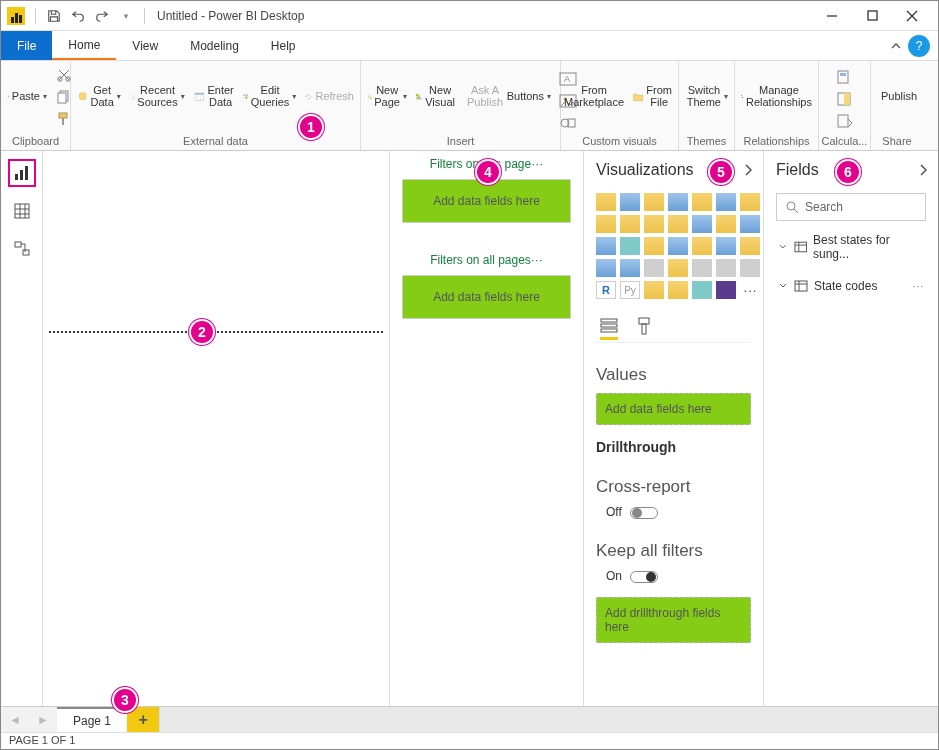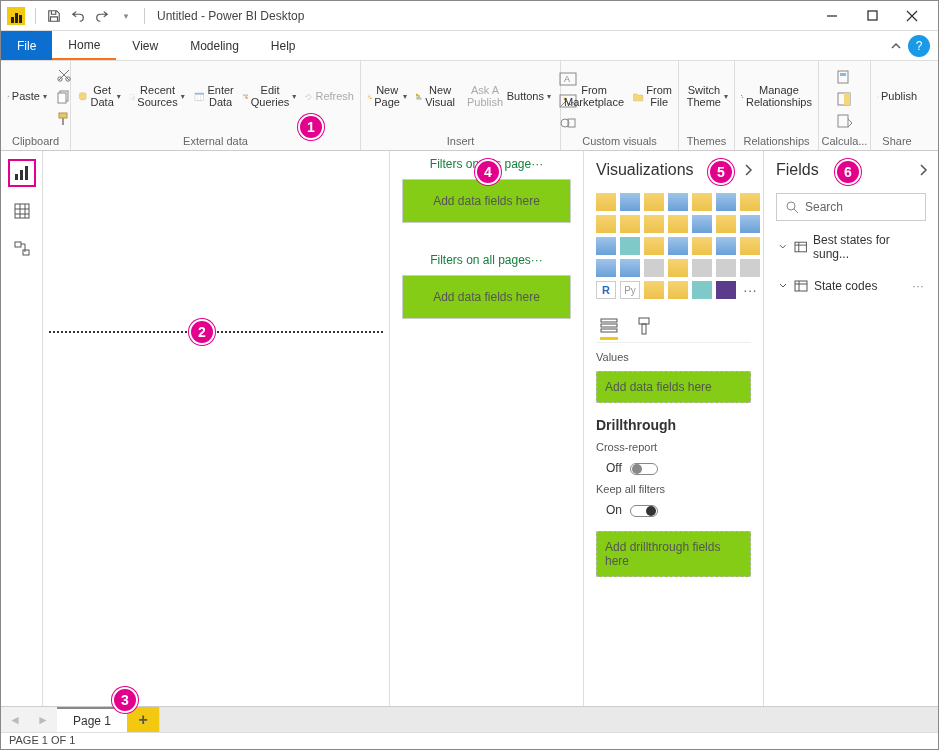--- a/index.html
+++ b/index.html
@@ -66,21 +66,21 @@
 .viz-chip.gray { background: #cfcfcf; }
 .viz-chip.teal { background: #7fc9c9; }
 .viz-chip.purple { background: #5b3b8c; }
 .viz-chip.r { background: #fff; border:1px solid #ccc; color:#276dc3; font-weight:700; font-size:11px; display:flex;align-items:center;justify-content:center; }
 .viz-chip.py { background:#fff; border:1px solid #ccc; color:#999; font-size:10px; display:flex;align-items:center;justify-content:center; }
 .viz-chip.dots { background:none; color:#666; font-size:14px; display:flex;align-items:center;justify-content:center; }
 
 .viz-tabs { display: flex; gap: 18px; padding: 4px 0 2px 4px; border-bottom: 1px solid #eee; }
 .viz-tab { display: flex; flex-direction: column; align-items: center; gap: 2px; padding-bottom: 4px; }
 .viz-tab.active { border-bottom: 3px solid #f2c811; }
-.hdr-small { font-size: 11px; color: #555; margin-top: 0; }
+.hdr-small { font-size: 17px; color: #555; margin-top: 14px; }
 .subhdr { font-size: 14px; font-weight: 600; color: #333; margin-top: 6px; }
 .switch-row { display: flex; align-items: flex-end; gap: 8px; padding-left: 10px; font-size: 12px; color: #333; }
 .switch { width: 28px; height: 12px; border: 1px solid #888; border-radius: 8px; position: relative; }
 .switch .knob { width: 10px; height: 10px; border-radius: 50%; background: #666; position: absolute; top: 0; }
 .switch.on .knob { background: #333; right: 1px; }
 .switch.off .knob { left: 1px; background: #888; }
 
 .search-box { border: 1px solid #ccc; padding: 6px 8px; display: flex; align-items: center; gap: 6px; color: #666; }
 .field-row { display: flex; align-items: center; gap: 6px; padding: 6px 2px; font-size: 12px; color: #333; }
 .field-row .more { margin-left: auto; color: #888; }

